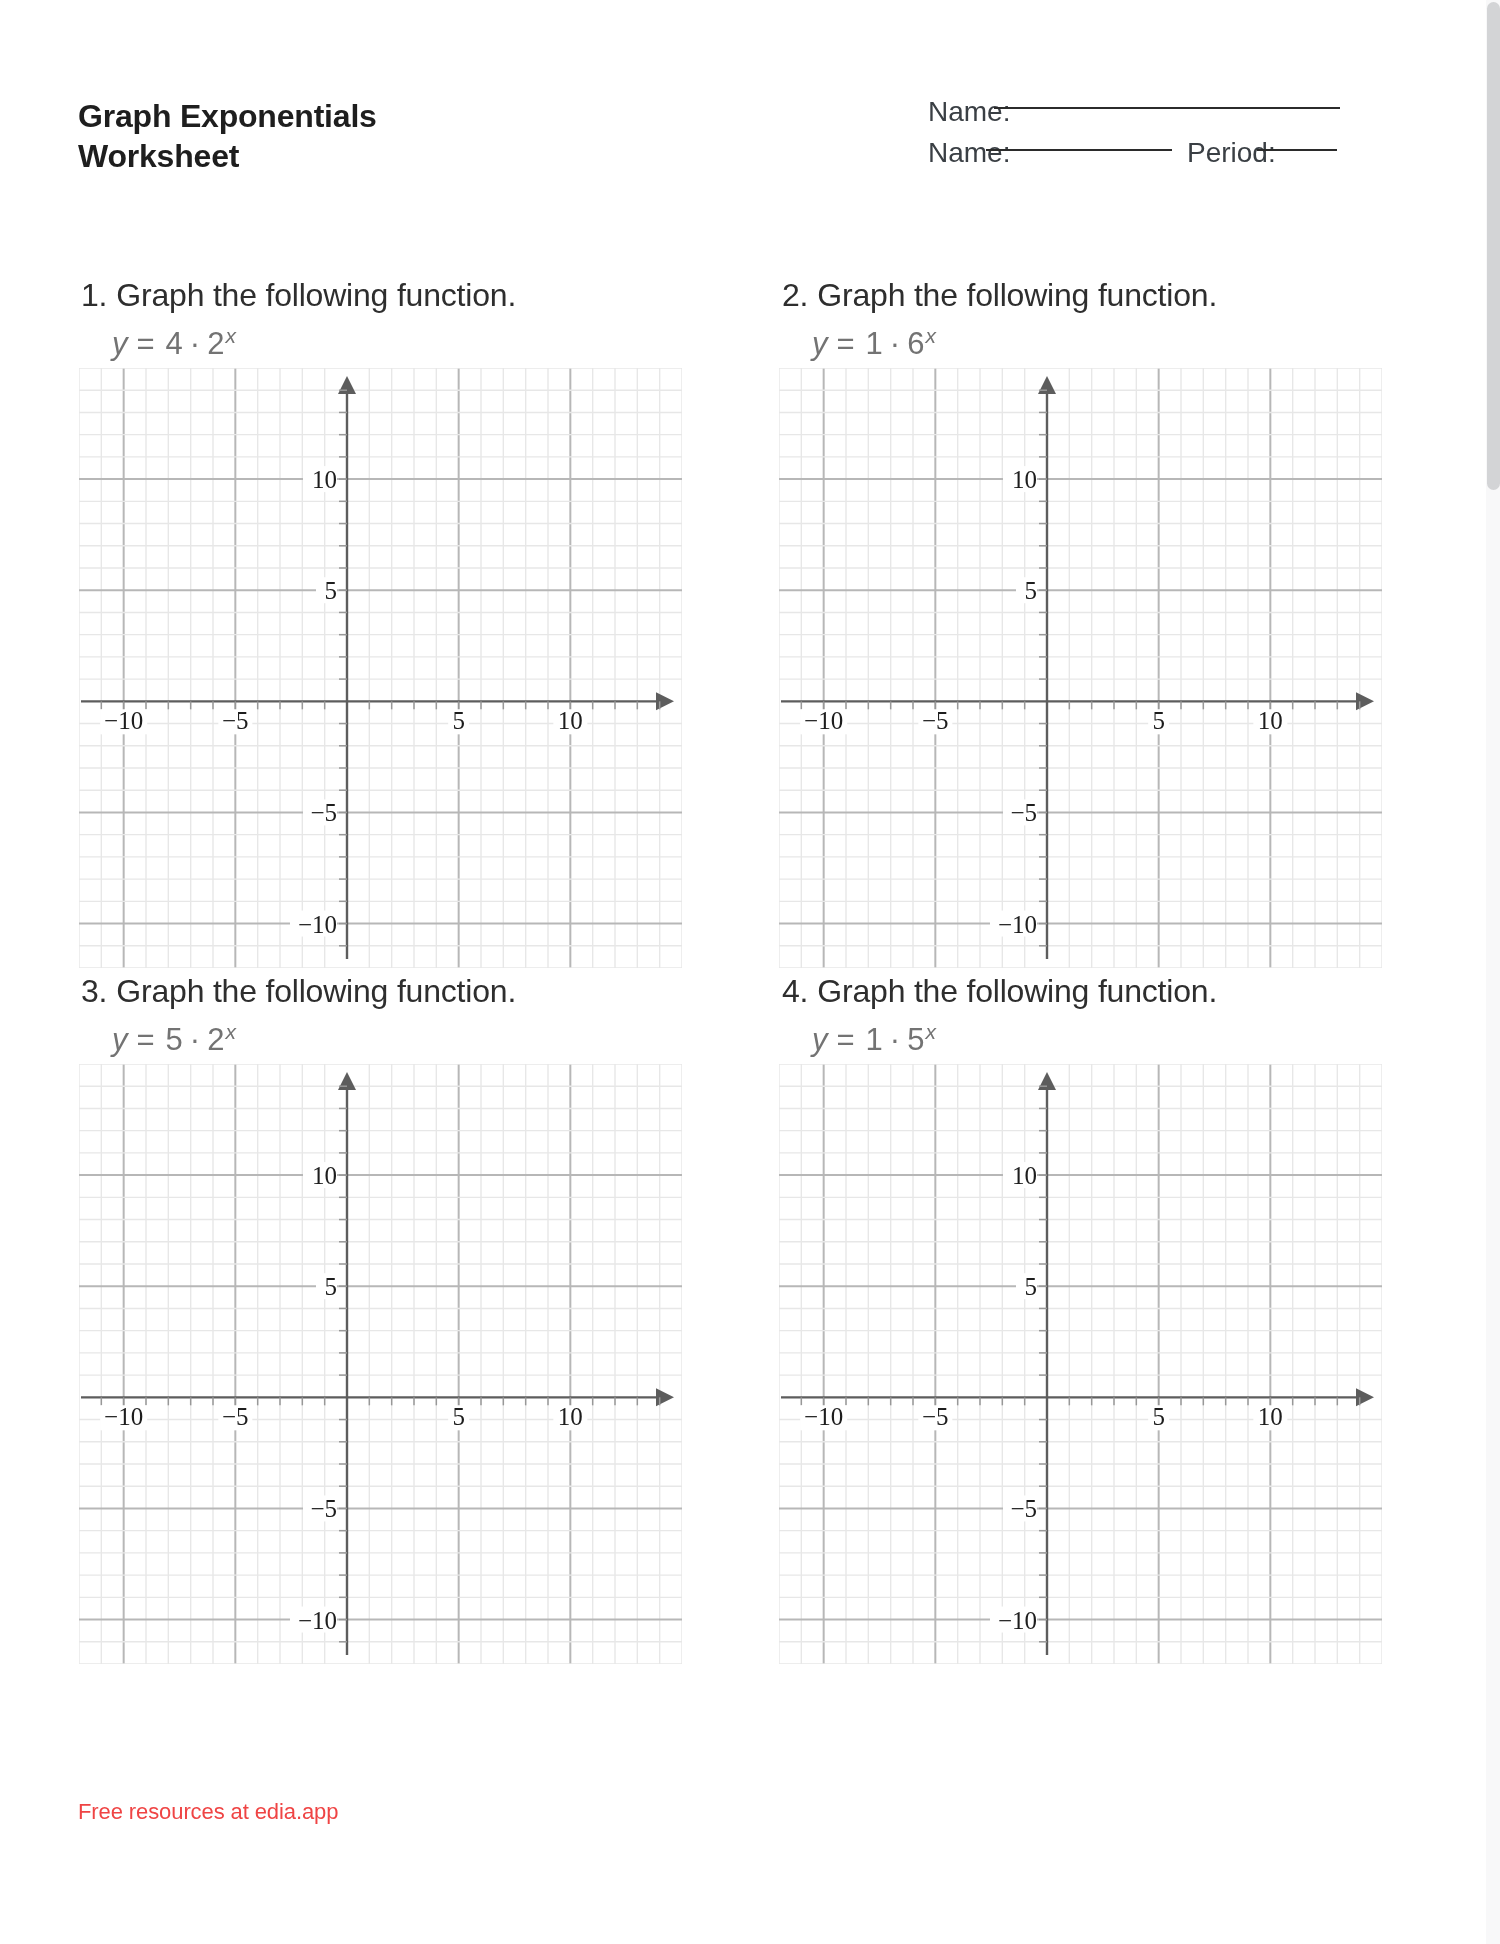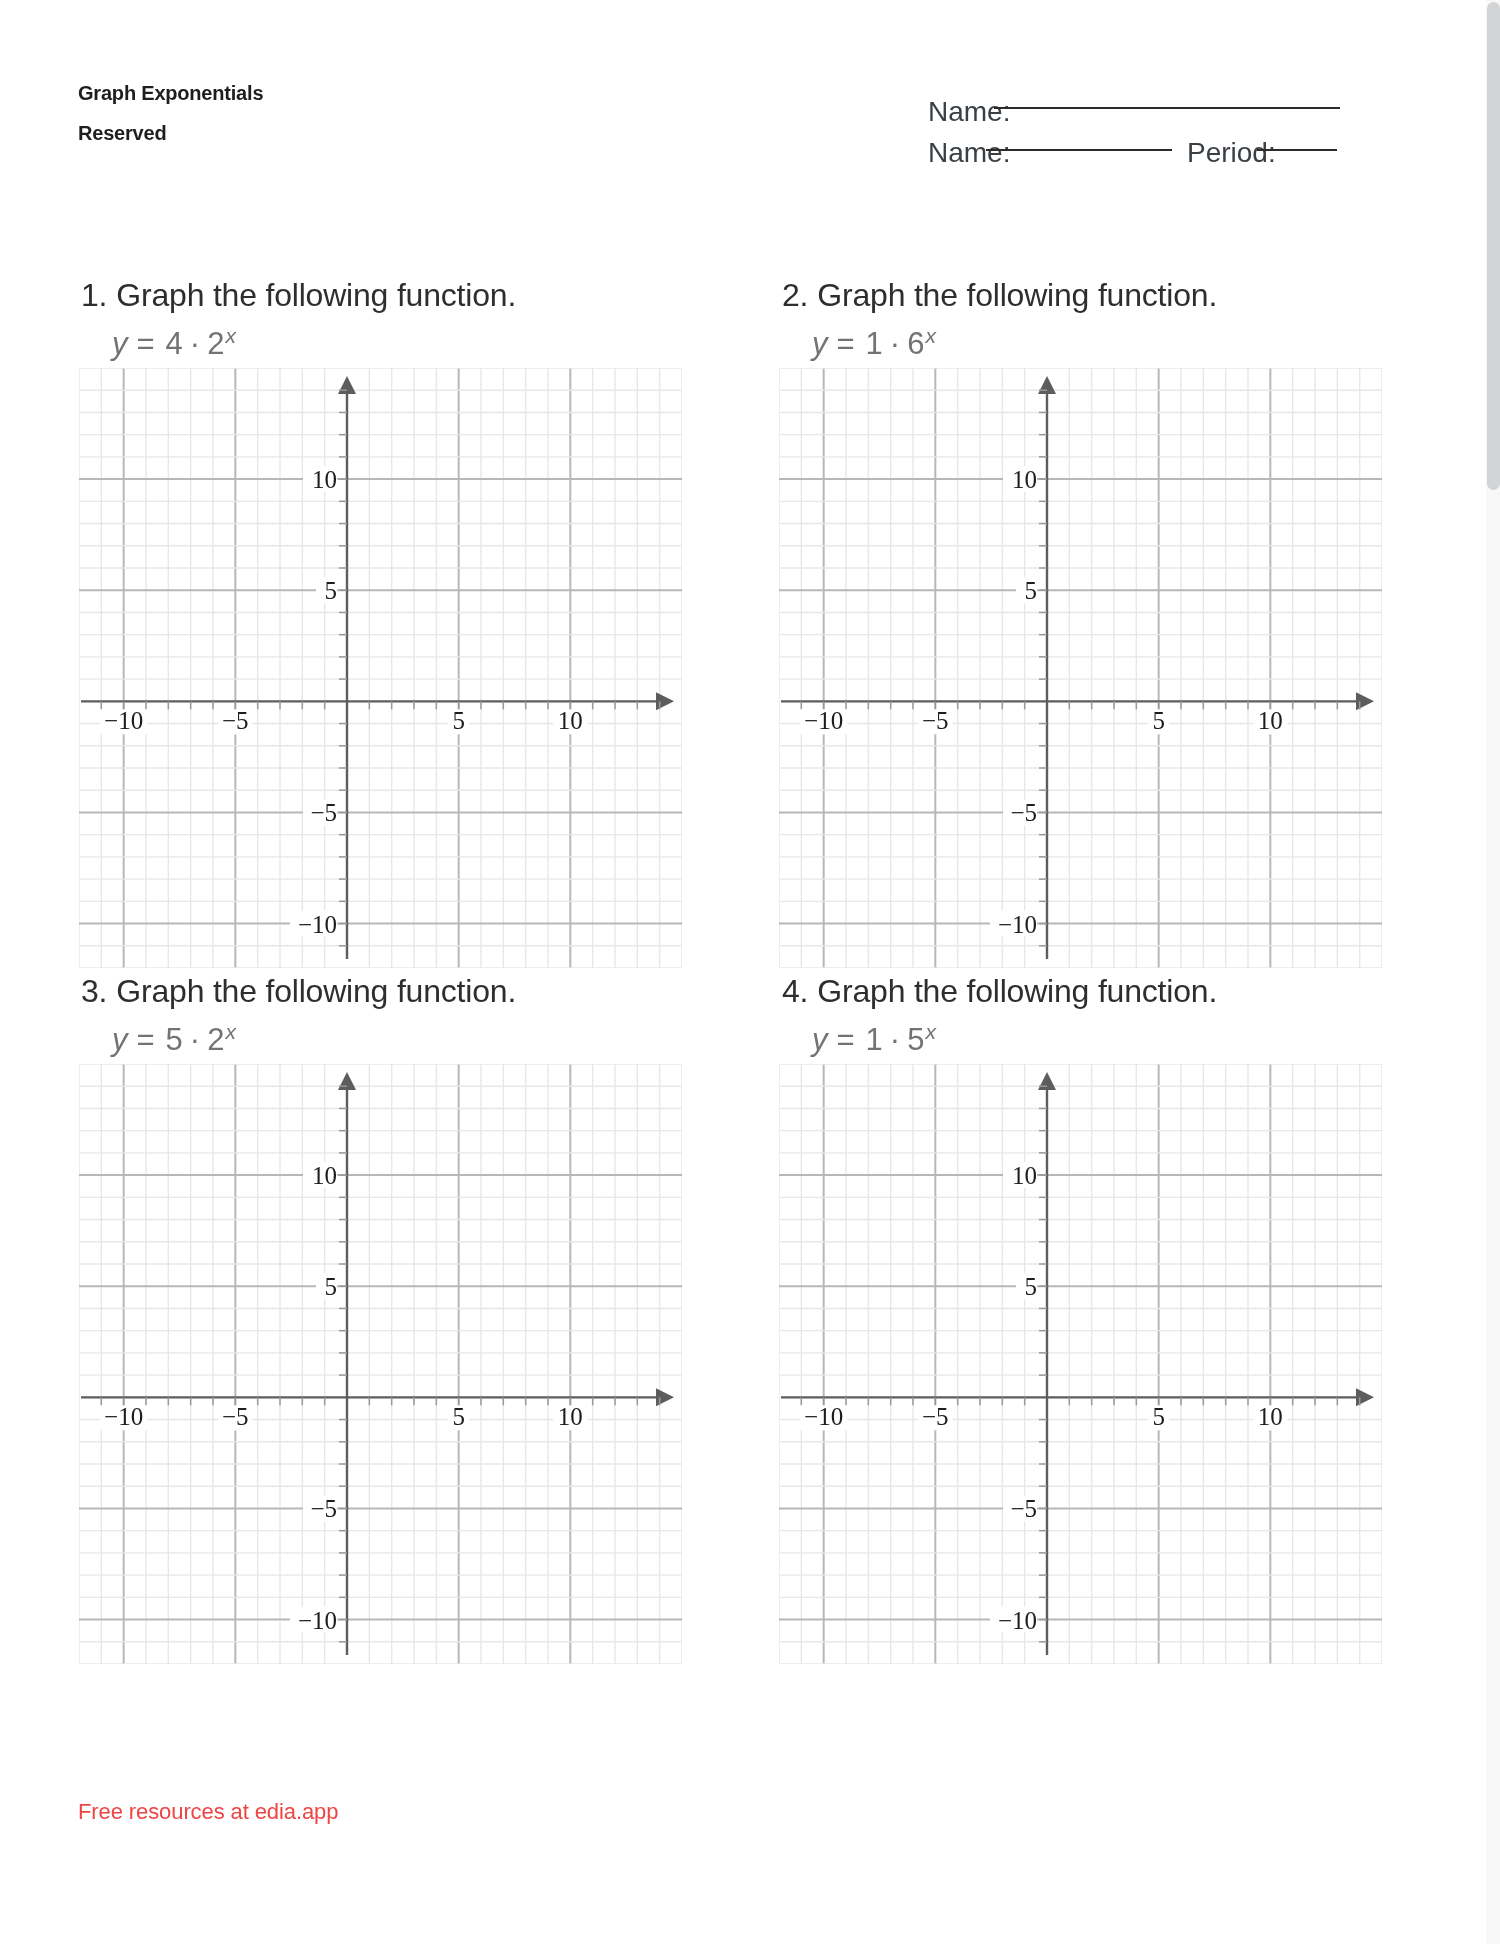--- a/index.html
+++ b/index.html
@@ -1,20 +1,20 @@
 <!DOCTYPE html>
 <html><head>
 <meta charset="utf-8">
 <style>
   html,body{margin:0;padding:0;background:#ffffff;}
   .page{position:relative;width:1500px;height:1944px;background:#ffffff;overflow:hidden;
         font-family:"Liberation Sans",sans-serif;}
 
   
-  .title-line{position:absolute;font-size:20px;font-weight:bold;color:#1e1e1e;letter-spacing:-0.2px;}
+  .title-line{position:absolute;font-size:32px;font-weight:bold;color:#1e1e1e;letter-spacing:-0.2px;margin-top:16px;}
   .field-label{position:absolute;font-size:28px;color:#3a3f44;}
   .field-line{position:absolute;border-top:2px solid #2b2b2b;height:0;}
 
   
   .prompt{position:absolute;font-size:32px;color:#2e2e2e;letter-spacing:-0.2px;white-space:nowrap;}
   .prompt .pnum{margin-right:9px;}
   .equation{position:absolute;font-family:Liberation Sans, sans-serif;font-size:31px;color:#737373;white-space:nowrap;}
   .ev{font-style:italic;margin-right:9px;}
   .er{margin-right:11px;}
   .ed{margin:0 7px;}
@@ -30,21 +30,21 @@
   
   .scrollbar-track{position:absolute;right:0;top:0;width:14px;height:1944px;}
   .scrollbar-thumb{position:absolute;left:1px;top:2px;width:13px;height:488px;border-radius:7px;}
 </style>
 </head>
 <body>
 
 <div class="page">
 
   <div class="title-line" style="left:78px;top:82px">Graph Exponentials</div>
-  <div class="title-line" style="left:78px;top:122px">Reserved</div>
+  <div class="title-line" style="left:78px;top:122px">Worksheet</div>
 
   <div class="field-label" style="left:928px;top:96px">Name:</div>
   <div class="field-line" style="left:994px;top:107px;width:346px"></div>
 
   <div class="field-label" style="left:928px;top:137px">Name:</div>
   <div class="field-line" style="left:986px;top:149px;width:186px"></div>
 
   <div class="field-label" style="left:1187px;top:137px">Period:</div>
   <div class="field-line" style="left:1257px;top:149px;width:80px"></div>
 

